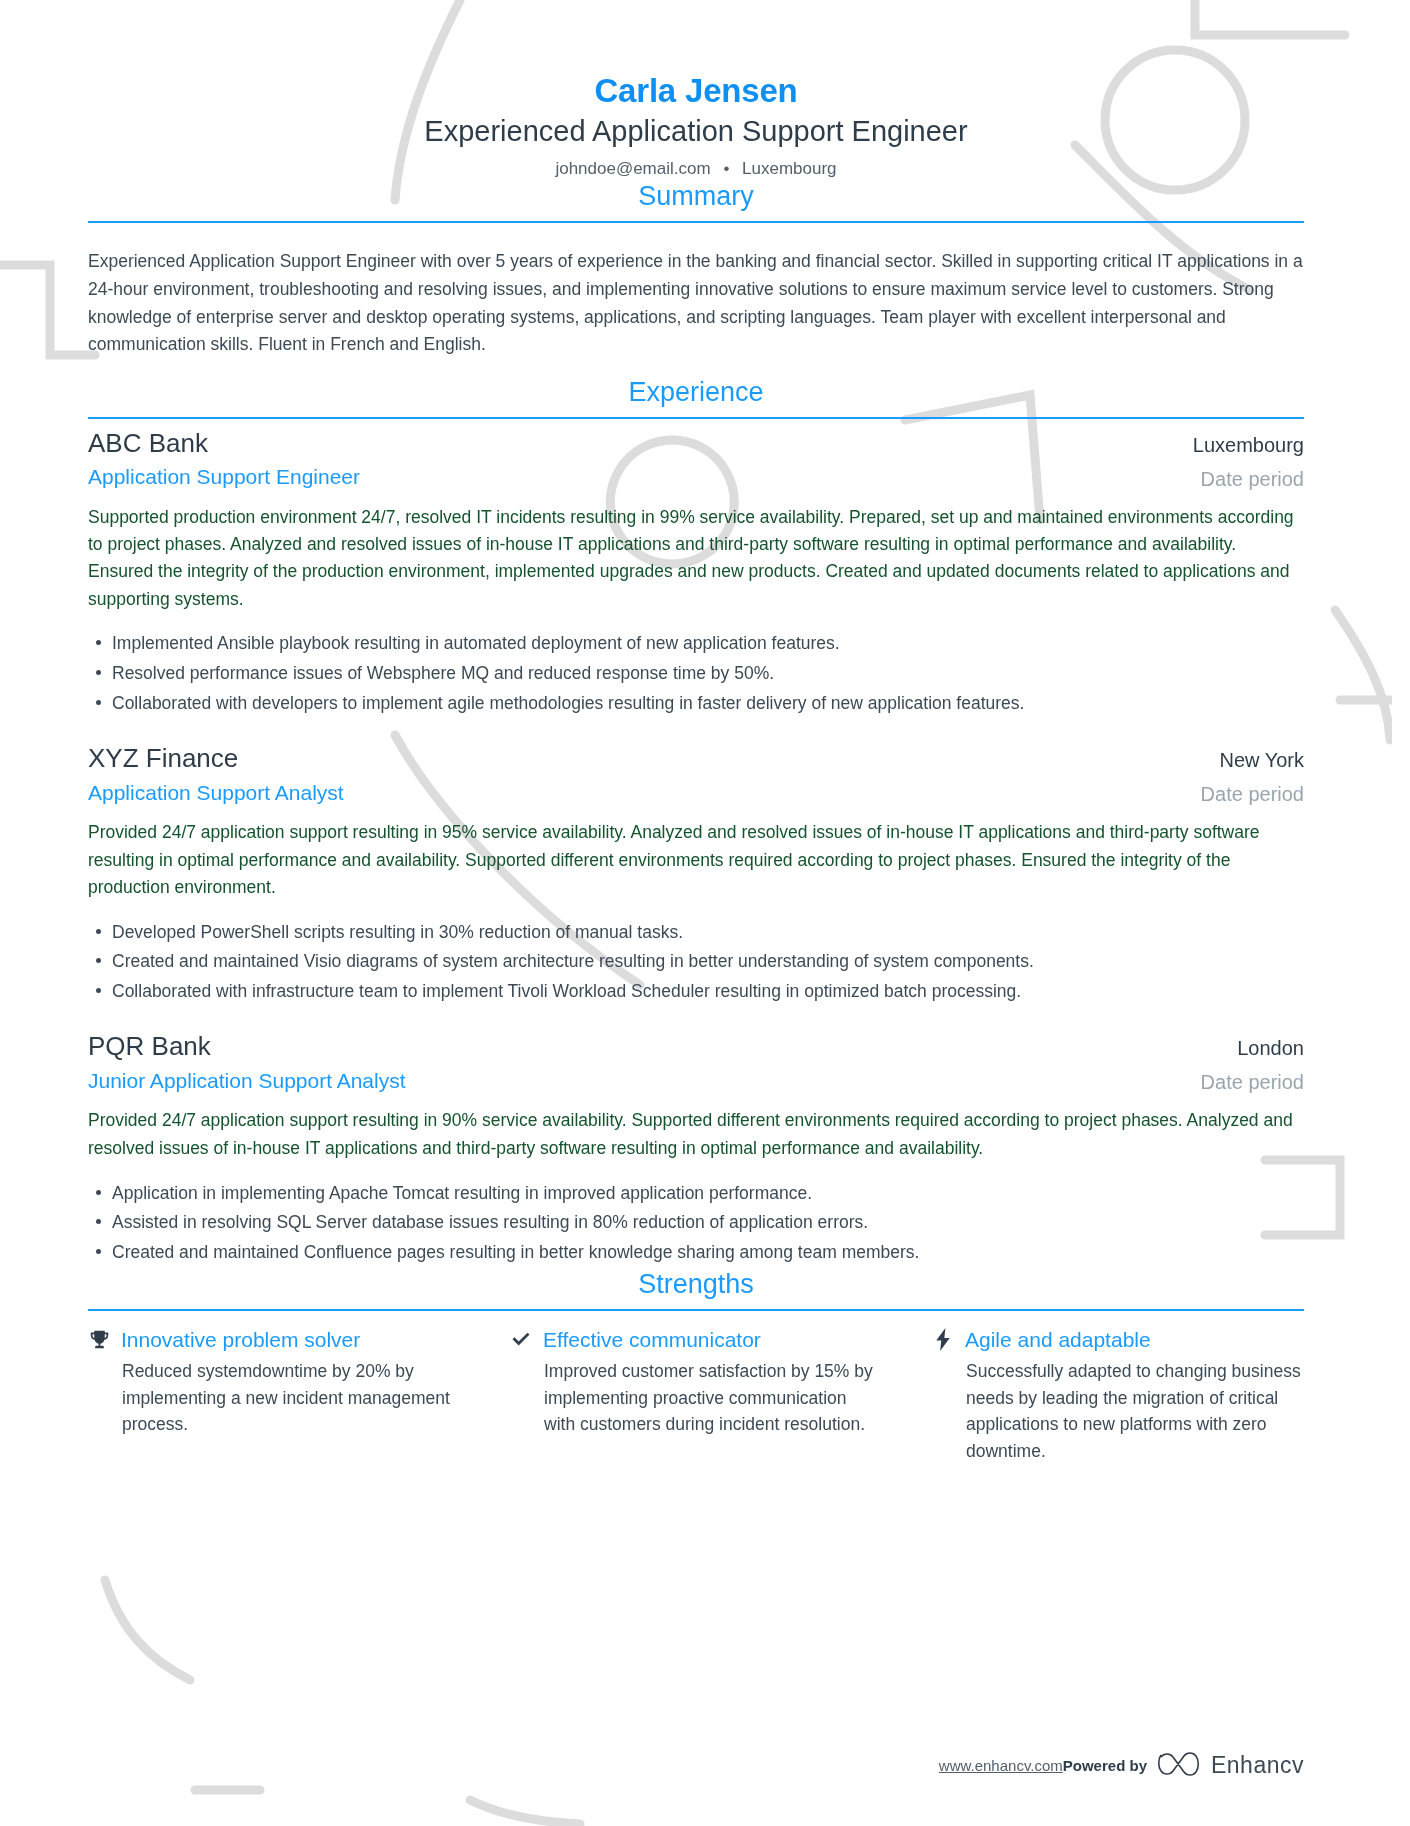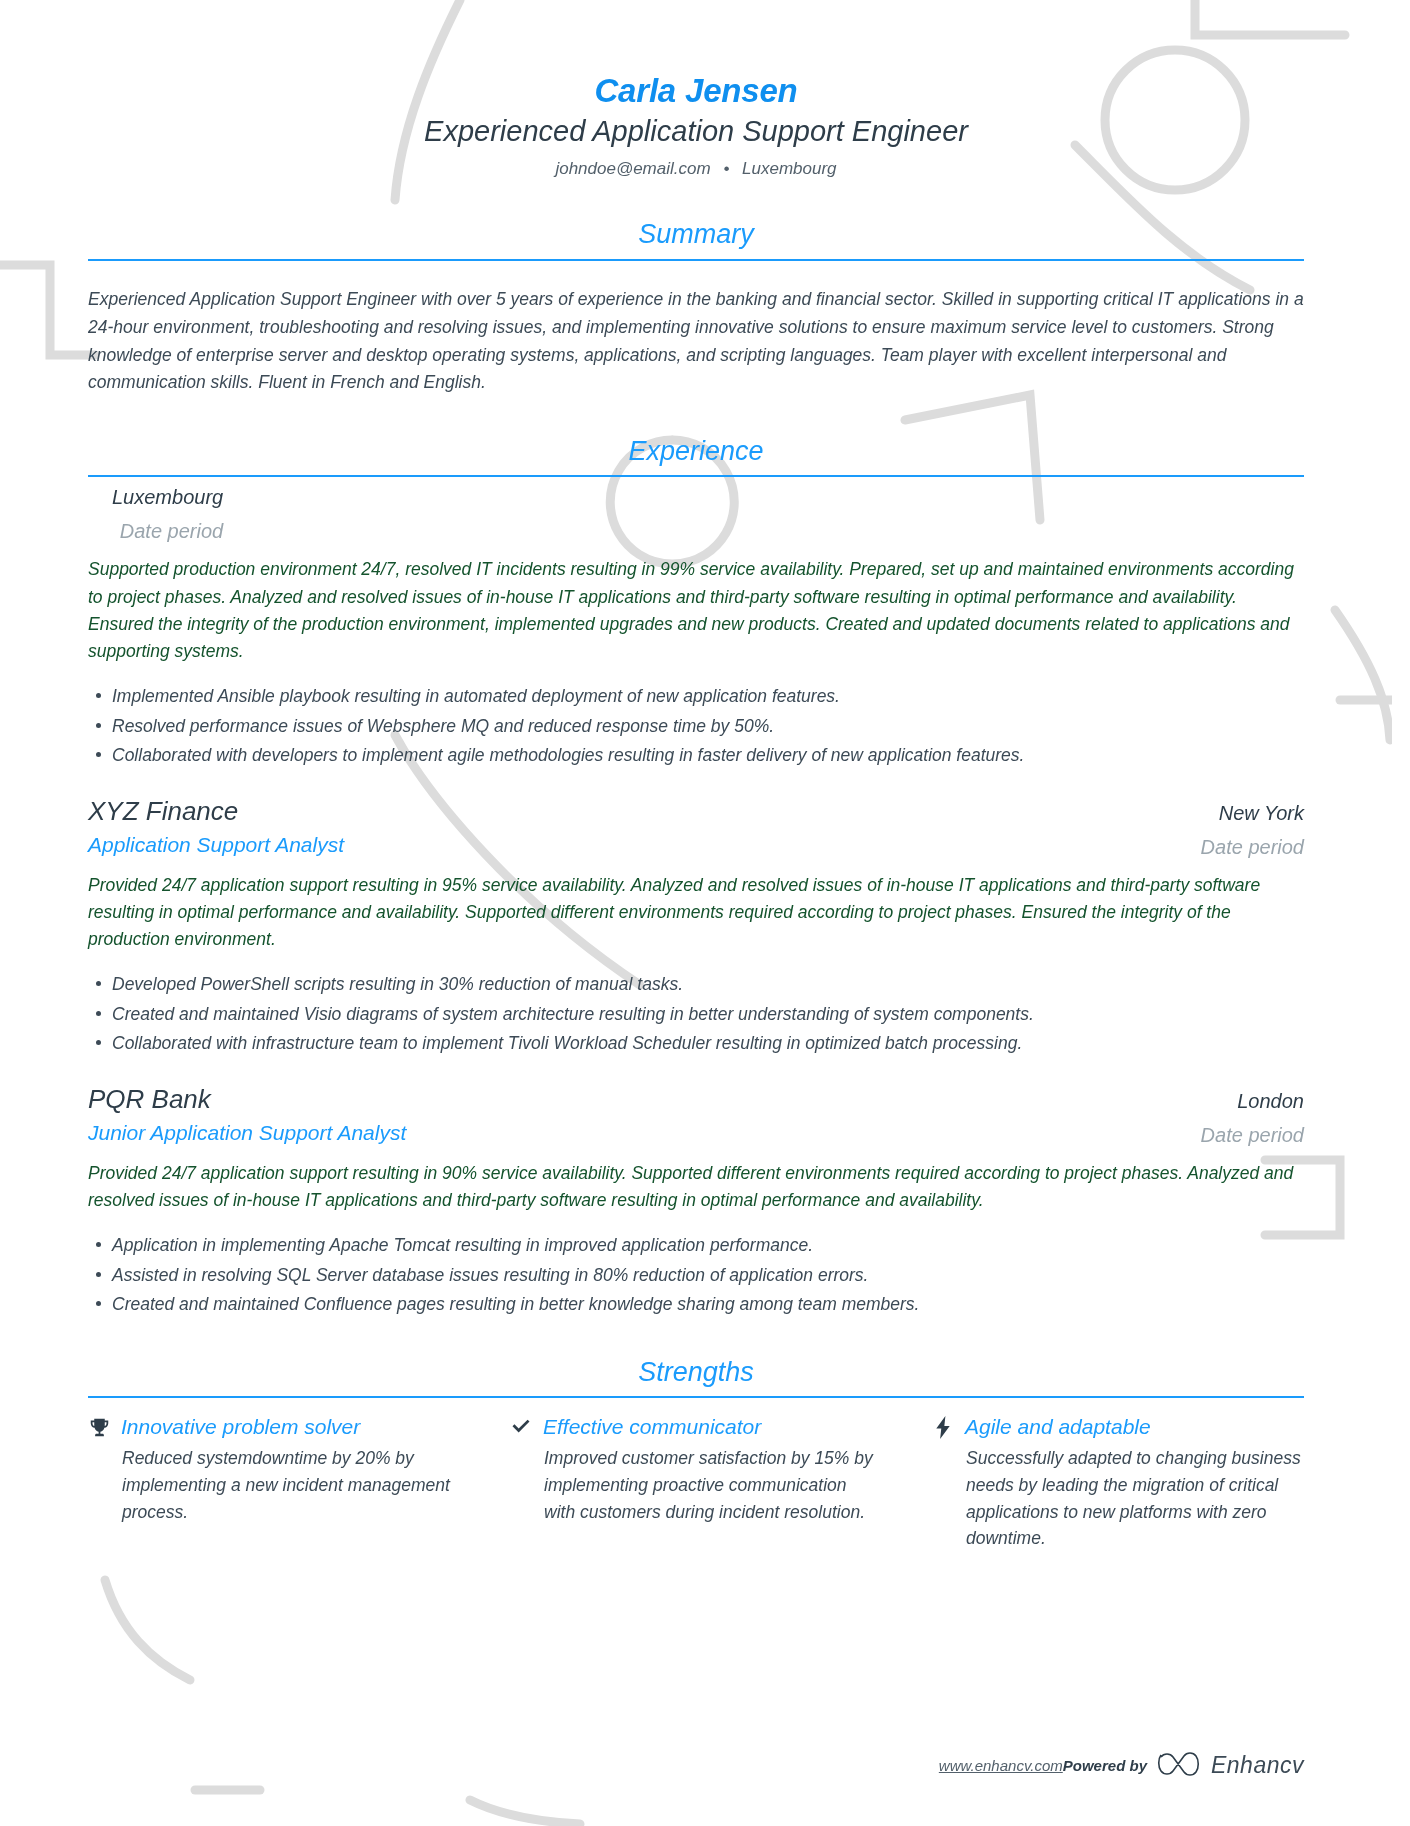--- a/index.html
+++ b/index.html
@@ -11,21 +11,20 @@
     font-family: "Liberation Sans", sans-serif;
     color: #2e3d49;
   }
   .page {
     position: relative;
     width: 1392px;
     height: 1826px;
     background: #ffffff;
     overflow: hidden;
     box-sizing: border-box;
-    font-style: italic;
   }
   
   .bg-deco {
     position: absolute;
     inset: 0;
     width: 1410px;
     height: 1826px;
     pointer-events: none;
     z-index: 0;
   }
@@ -62,21 +61,20 @@
     line-height: 1.4;
   }
   .contact-sep {
     display: inline-block;
     padding: 0 8px;
     color: #53606b;
   }
 
   
   .section {
-    margin-top: 38px;
   }
   .section-title {
     text-align: center;
     font-size: 27px;
     color: #1a9bfc;
     font-weight: 400;
     line-height: 1.2;
     padding-bottom: 8px;
   }
   .section-rule {
@@ -280,20 +278,24 @@
       </div>
     </div>
 
     <div class="section">
       <div class="section-title">Experience</div>
       <div class="section-rule"></div>
       <div class="section-body">
 
         <div class="job">
           <div class="job-row">
+            <div class="job-left">
+              <div class="company">ABC Bank</div>
+              <div class="role">Application Support Engineer</div>
+            </div>
             <div class="job-right">
               <div class="location">Luxembourg</div>
               <div class="date-period">Date period</div>
             </div>
           </div>
           <p class="job-desc">Supported production environment 24/7, resolved IT incidents resulting in 99% service availability. Prepared, set up and maintained environments according to project phases. Analyzed and resolved issues of in-house IT applications and third-party software resulting in optimal performance and availability. Ensured the integrity of the production environment, implemented upgrades and new products. Created and updated documents related to applications and supporting systems.</p>
           <ul class="bullets">
             <li>Implemented Ansible playbook resulting in automated deployment of new application features.</li>
             <li>Resolved performance issues of Websphere MQ and reduced response time by 50%.</li>
             <li>Collaborated with developers to implement agile methodologies resulting in faster delivery of new application features.</li>

